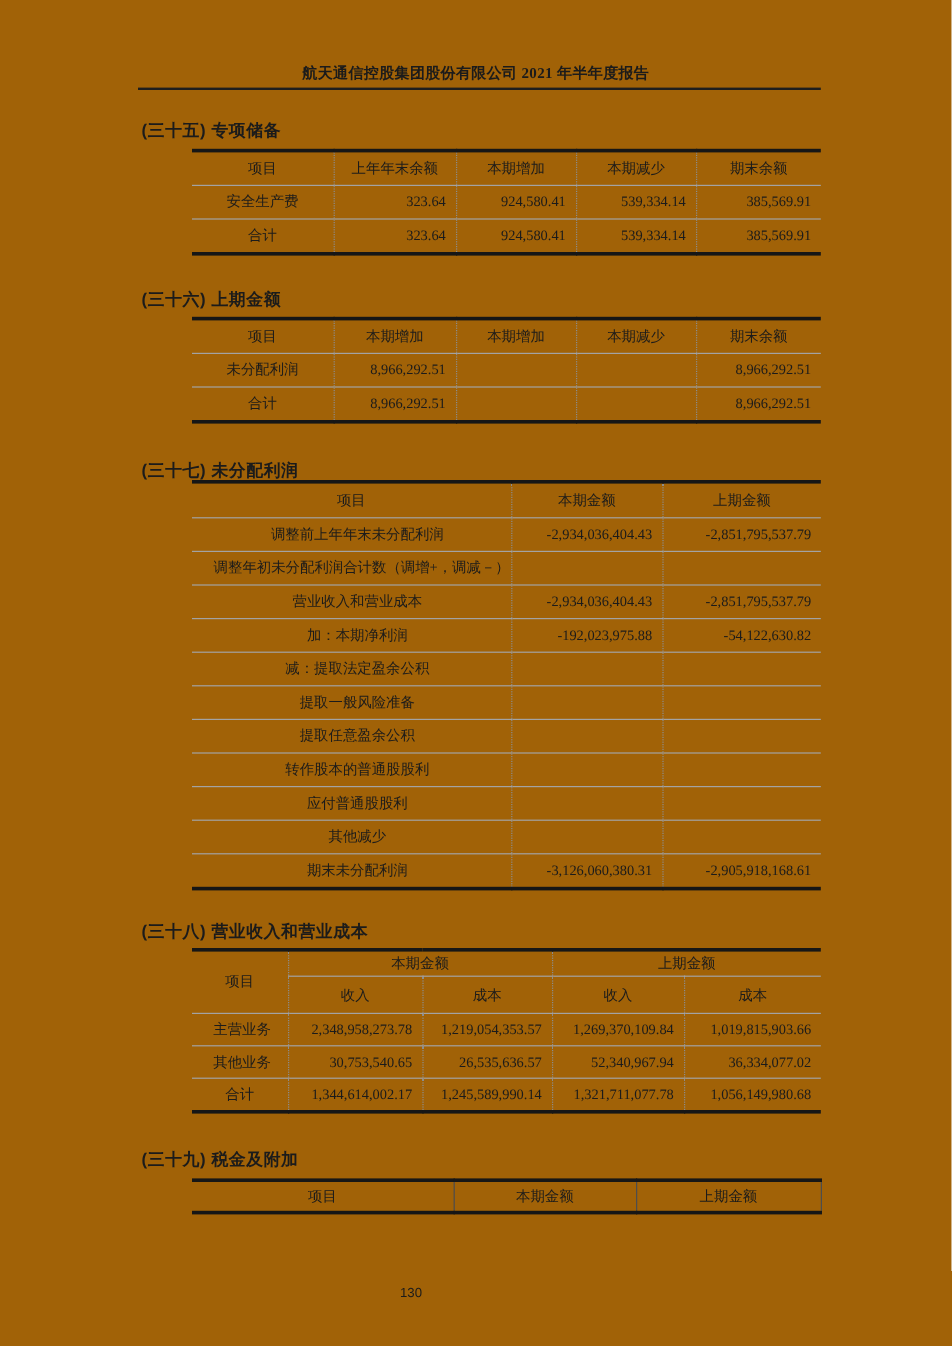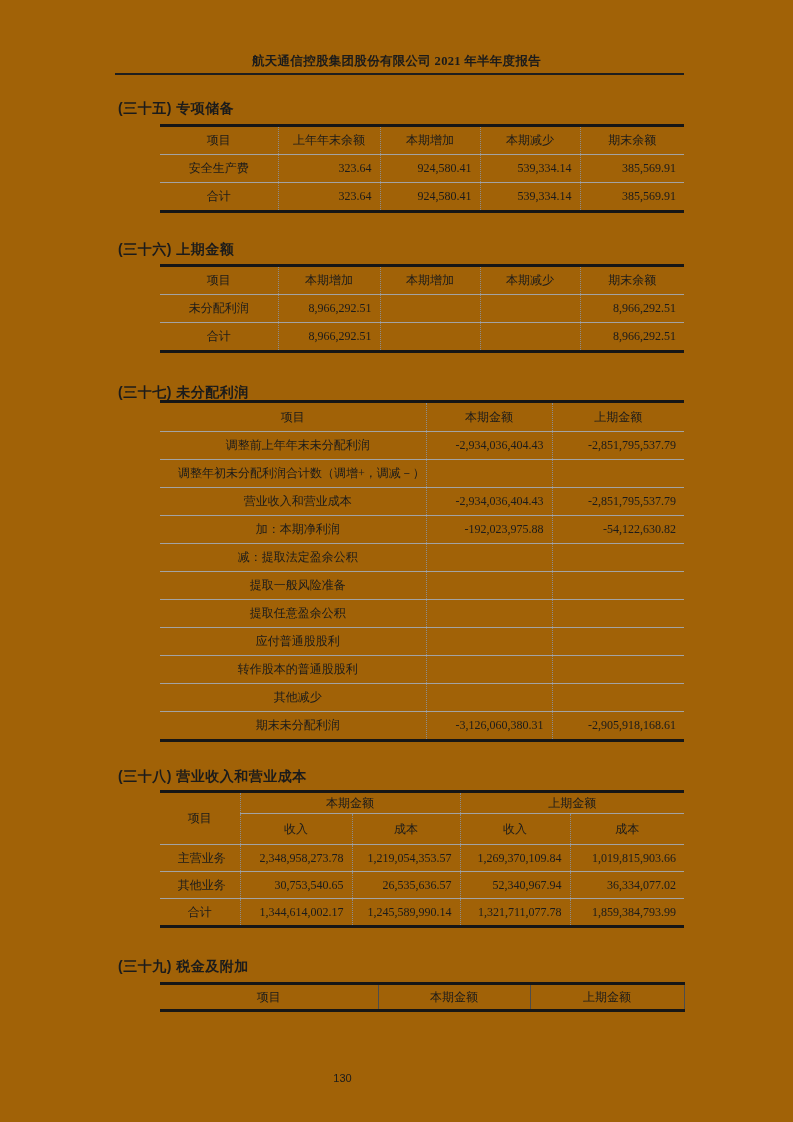--- a/index.html
+++ b/index.html
@@ -170,26 +170,26 @@
       <td class="al">提取一般风险准备</td>
       <td class="ar"></td>
       <td class="ar"></td>
     </tr>
     <tr>
       <td class="al">提取任意盈余公积</td>
       <td class="ar"></td>
       <td class="ar"></td>
     </tr>
     <tr>
+      <td class="al">转作股本的普通股股利</td>
+      <td class="ar"></td>
+      <td class="ar"></td>
+    </tr>
+    <tr>
       <td class="al">应付普通股股利</td>
-      <td class="ar"></td>
-      <td class="ar"></td>
-    </tr>
-    <tr>
-      <td class="al">转作股本的普通股股利</td>
       <td class="ar"></td>
       <td class="ar"></td>
     </tr>
     <tr>
       <td class="al">其他减少</td>
       <td class="ar"></td>
       <td class="ar"></td>
     </tr>
     <tr>
       <td class="al">期末未分配利润</td>
@@ -232,21 +232,21 @@
       <td class="ar">30,753,540.65</td>
       <td class="ar">26,535,636.57</td>
       <td class="ar">52,340,967.94</td>
       <td class="ar">36,334,077.02</td>
     </tr>
     <tr>
       <td>合计</td>
       <td class="ar">1,344,614,002.17</td>
       <td class="ar">1,245,589,990.14</td>
       <td class="ar">1,321,711,077.78</td>
-      <td class="ar">1,859,384,793.99</td>
+      <td class="ar">1,056,149,980.68</td>
     </tr>
   </tbody>
     </table>
 
   <div class="sec" id="h39">(三十九) 税金及附加</div>
   <table class="tbl" id="t39">
     <colgroup>
         <col style="width:218px">
         <col style="width:152px">
         <col style="width:154px">

